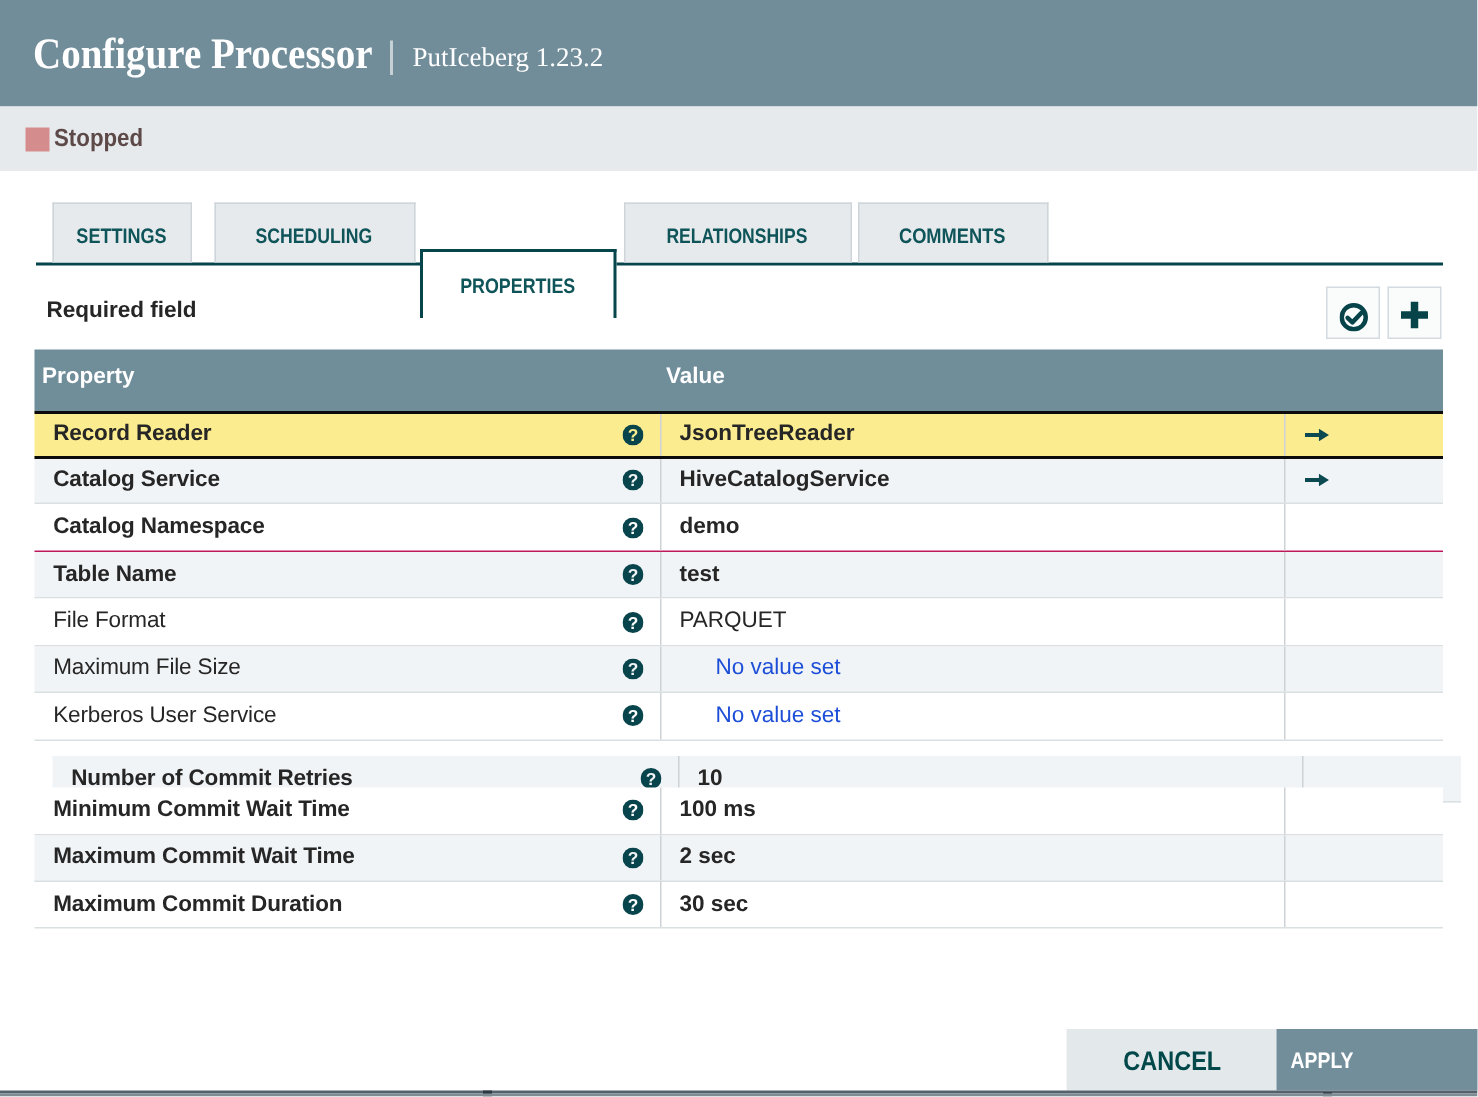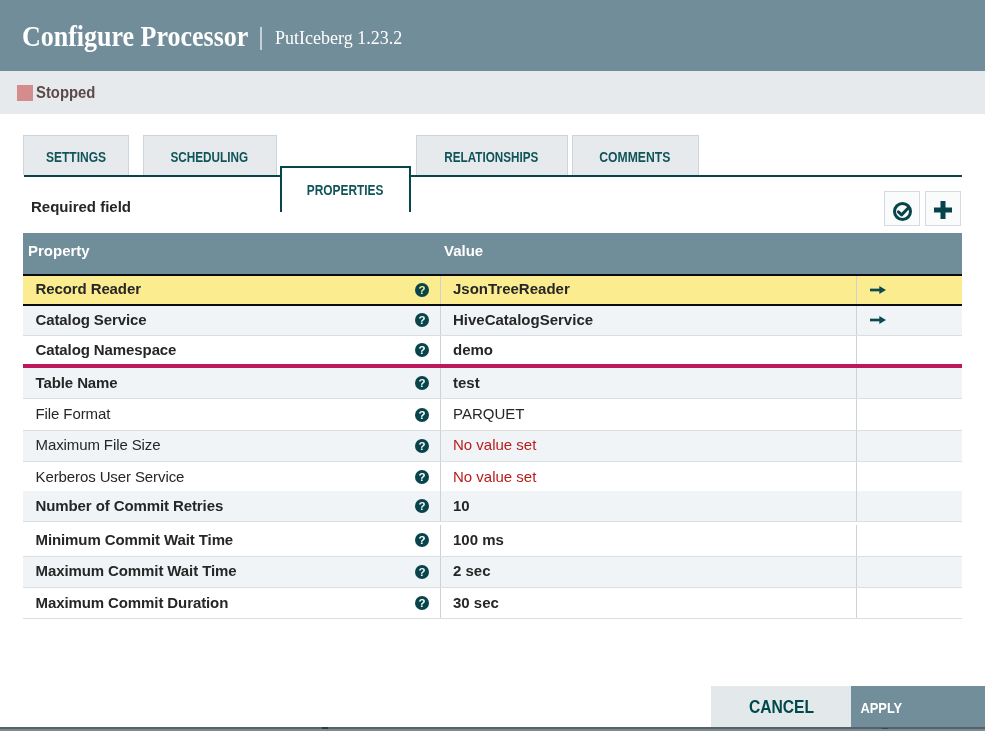--- a/index.html
+++ b/index.html
@@ -31,21 +31,21 @@
 
 
 #thead { left:23px; top:232.6px; width:939px; height:41.9px; background:#708D9A; }
 .th { color:#fff; font-size:15px; font-weight:bold; top:242px; }
 .row { left:23px; width:939px; height:31.45px; }
 .row .sep1 { position:absolute; left:417px; top:0; width:1px; height:100%; background:#CDD2D6; }
 .row .sep2 { position:absolute; left:833px; top:0; width:1px; height:100%; background:#CDD2D6; }
 .pname { position:absolute; left:12.5px; top:-1px; height:100%; display:flex; align-items:center; font-size:15px; color:#262626; letter-spacing:-0.1px; }
 .pval { position:absolute; left:430px; top:-1px; height:100%; display:flex; align-items:center; font-size:15px; color:#262626; }
 .b { font-weight:bold; }
-.nv { color:#b91c1c; }
+.nv { color:#1d4ed8;margin-left:24px; }
 .qm { position:absolute; left:392px; top:50%; margin-top:-7px; width:14px; height:14px; }
 .arr { position:absolute; left:846px; top:50%; margin-top:-8px; width:17px; height:16px; }
 
 
 #cancel { left:711px; top:686px; width:140px; height:41px; background:#E3E8EB; color:#004849; font-size:18px; font-weight:bold; text-align:center; line-height:43px; }
 #apply { left:851px; top:686px; width:152px; height:41px; background:#728E9B; color:#fff; font-size:15px; font-weight:bold; text-align:left; line-height:43px; padding-left:6px; }
 #botline1 { left:0; top:727px; width:985px; height:2px; background:#55626C; }
 #botline2 { left:0; top:729px; width:985px; height:2px; background:#7E8B93; }
 </style>
 </head>
@@ -53,21 +53,21 @@
 <div id="page">
   <div class="abs" id="hdr"></div>
   <div class="abs" id="title">Configure Processor</div>
   <div class="abs" id="pipe"></div>
   <div class="abs" id="subtitle">PutIceberg 1.23.2</div>
 
   <div class="abs" id="status"></div>
   <div class="abs" id="stopsq"></div>
   <div class="abs" id="stoptxt">Stopped</div>
 
-  <div class="abs tab" style="left:23px; width:106px;"><span style="transform:scaleX(0.86)">SETTINGS</span></div>
+  <div class="abs tab" style="left:35px; width:93px;"><span style="transform:scaleX(0.86)">SETTINGS</span></div>
   <div class="abs tab" style="left:143px; width:133.5px;"><span style="transform:scaleX(0.84)">SCHEDULING</span></div>
   <div class="abs tab" id="tab3" style="left:280px; width:131px;"><span style="transform:scaleX(0.85)">PROPERTIES</span></div>
   <div class="abs tab" style="left:415.5px; width:152px;"><span style="transform:scaleX(0.835)">RELATIONSHIPS</span></div>
   <div class="abs tab" style="left:571.5px; width:127px;"><span style="transform:scaleX(0.87)">COMMENTS</span></div>
   <div class="abs" id="tabline"></div>
 
   <div class="abs" id="reqf">Required field</div>
   <div class="abs icobtn" style="left:884px;">
     <svg width="19" height="19" viewBox="0 0 19 19" style="position:absolute;left:8px;top:10px;">
       <circle cx="9.5" cy="9.5" r="8" fill="none" stroke="#06444A" stroke-width="3"></circle>
@@ -106,21 +106,21 @@
     <svg class="qm" viewBox="0 0 14 14">
           <circle cx="7" cy="7" r="7" fill="#07444B"></circle>
           <text x="7" y="11" text-anchor="middle" font-size="11.5" font-weight="bold" fill="#F1F4F6" font-family="Liberation Sans">?</text>
         </svg>
     <div class="pval b">HiveCatalogService</div>
     <svg class="arr" viewBox="0 0 17 16">
           <path d="M1 8 H11.5" stroke="#0A4A50" stroke-width="2.7" fill="none"></path>
           <polygon points="10.3,3.9 17,8 10.3,12.1" fill="#0A4A50"></polygon>
         </svg>
   </div>
-      <div class="abs row" style="top:336.4px; background:#FFFFFF; border-bottom:4px solid #be185d; height:31.45px;">
+      <div class="abs row" style="top:336.4px; background:#FFFFFF; border-bottom:1px solid #be185d; height:31.45px;">
     <div class="sep1"></div>
         <div class="sep2"></div>
     <div class="pname b">Catalog Namespace</div>
     <svg class="qm" viewBox="0 0 14 14">
           <circle cx="7" cy="7" r="7" fill="#07444B"></circle>
           <text x="7" y="11" text-anchor="middle" font-size="11.5" font-weight="bold" fill="#FFFFFF" font-family="Liberation Sans">?</text>
         </svg>
     <div class="pval b">demo</div>
 
   </div>
@@ -161,21 +161,21 @@
     <div class="sep1"></div>
         <div class="sep2"></div>
     <div class="pname">Kerberos User Service</div>
     <svg class="qm" viewBox="0 0 14 14">
           <circle cx="7" cy="7" r="7" fill="#07444B"></circle>
           <text x="7" y="11" text-anchor="middle" font-size="11.5" font-weight="bold" fill="#FFFFFF" font-family="Liberation Sans">?</text>
         </svg>
     <div class="pval nv">No value set</div>
 
   </div>
-      <div class="abs row" style="top:491px; background:#F1F4F6; border-bottom:1px solid #DADFE2; height:31.45px;">
+      <div class="abs row" style="top:504px; background:#F1F4F6; border-bottom:1px solid #DADFE2; height:31.45px;margin-left:12px;">
     <div class="sep1"></div>
         <div class="sep2"></div>
     <div class="pname b">Number of Commit Retries</div>
     <svg class="qm" viewBox="0 0 14 14">
           <circle cx="7" cy="7" r="7" fill="#07444B"></circle>
           <text x="7" y="11" text-anchor="middle" font-size="11.5" font-weight="bold" fill="#F1F4F6" font-family="Liberation Sans">?</text>
         </svg>
     <div class="pval b">10</div>
 
   </div>

